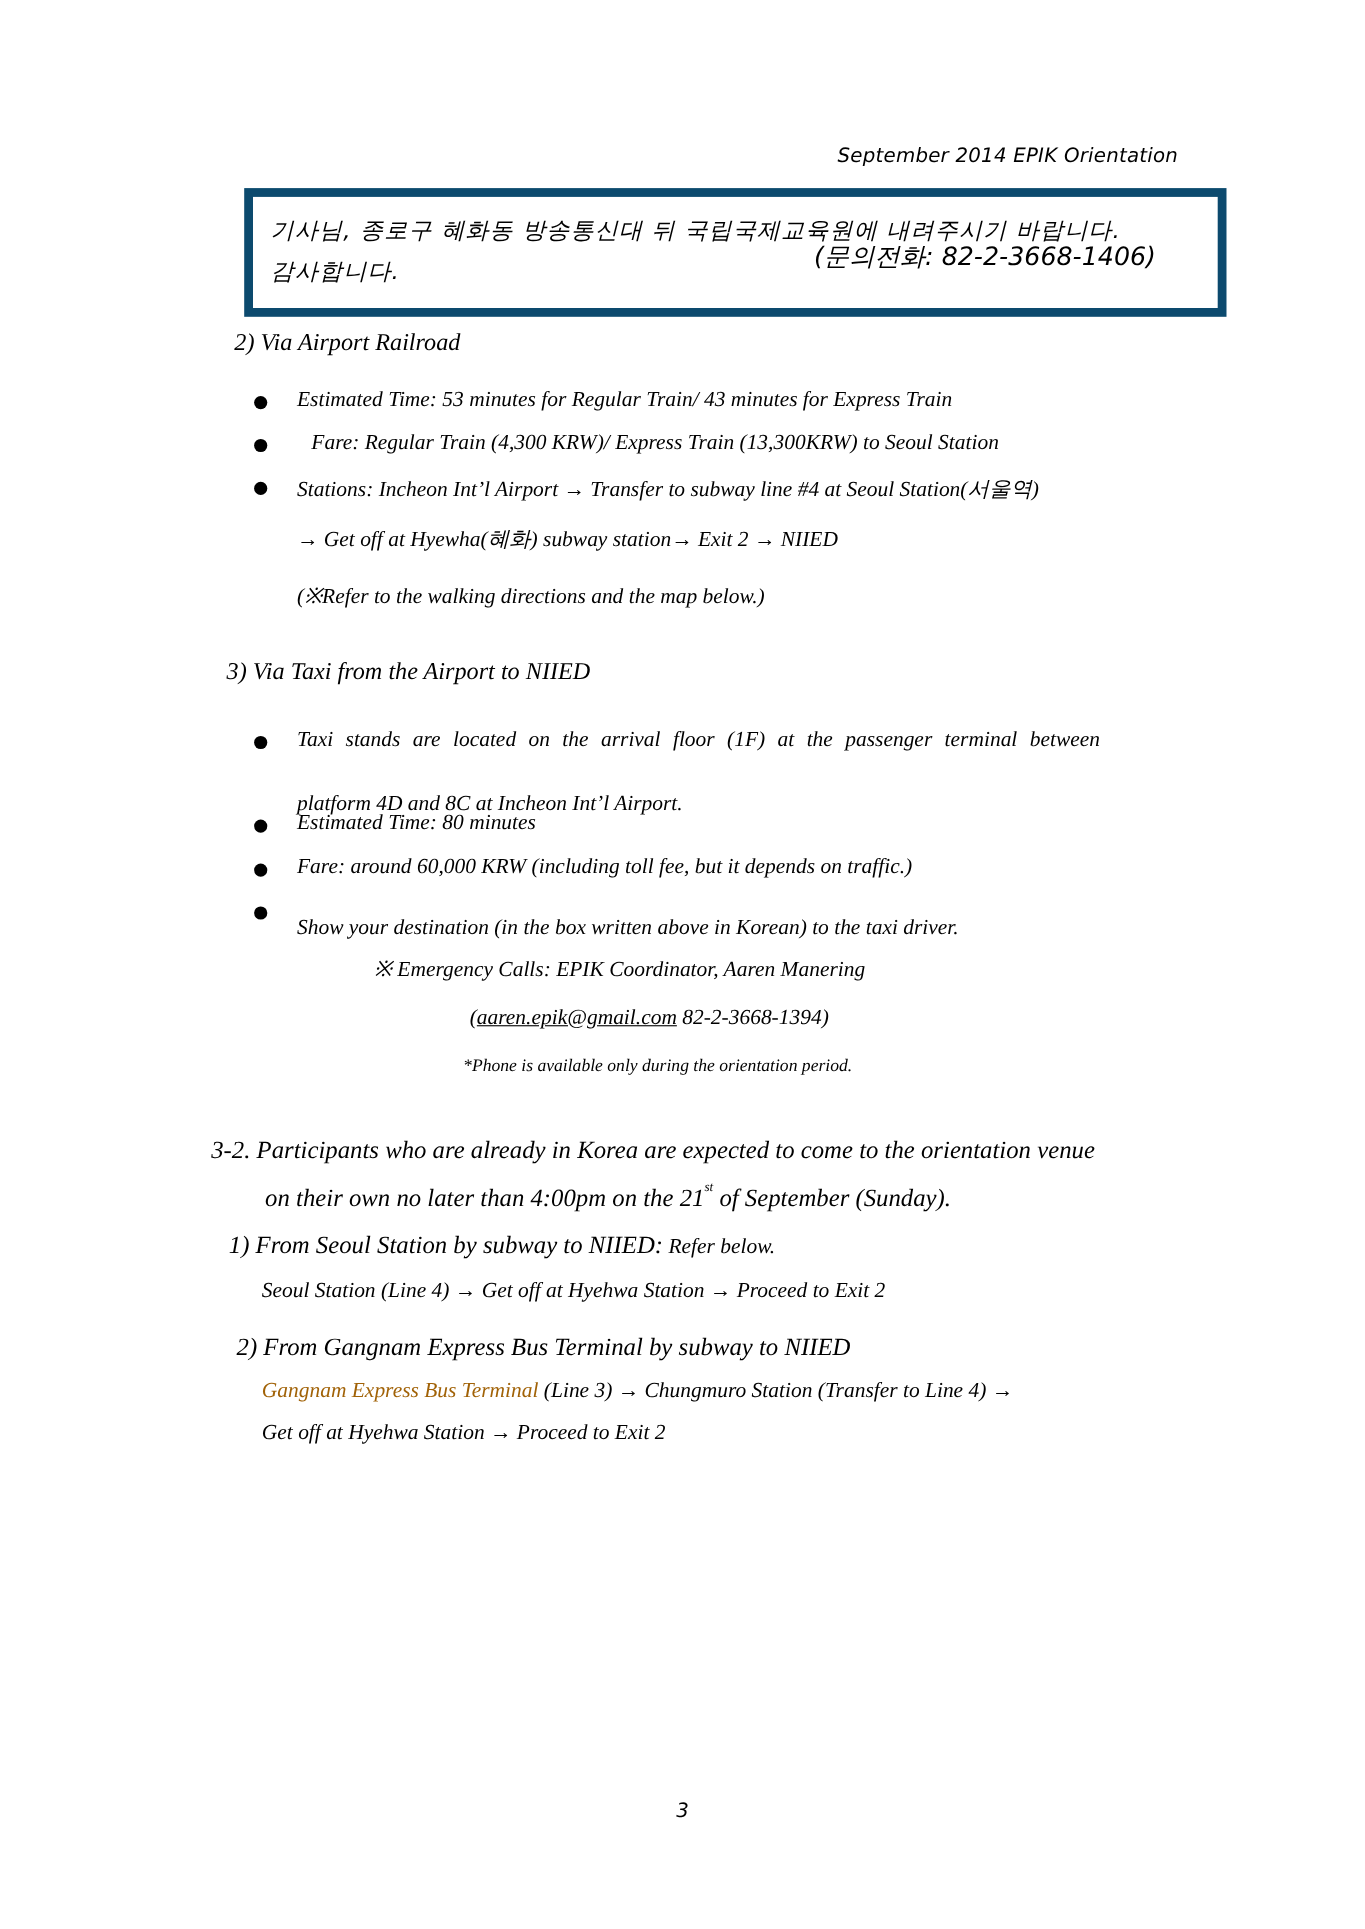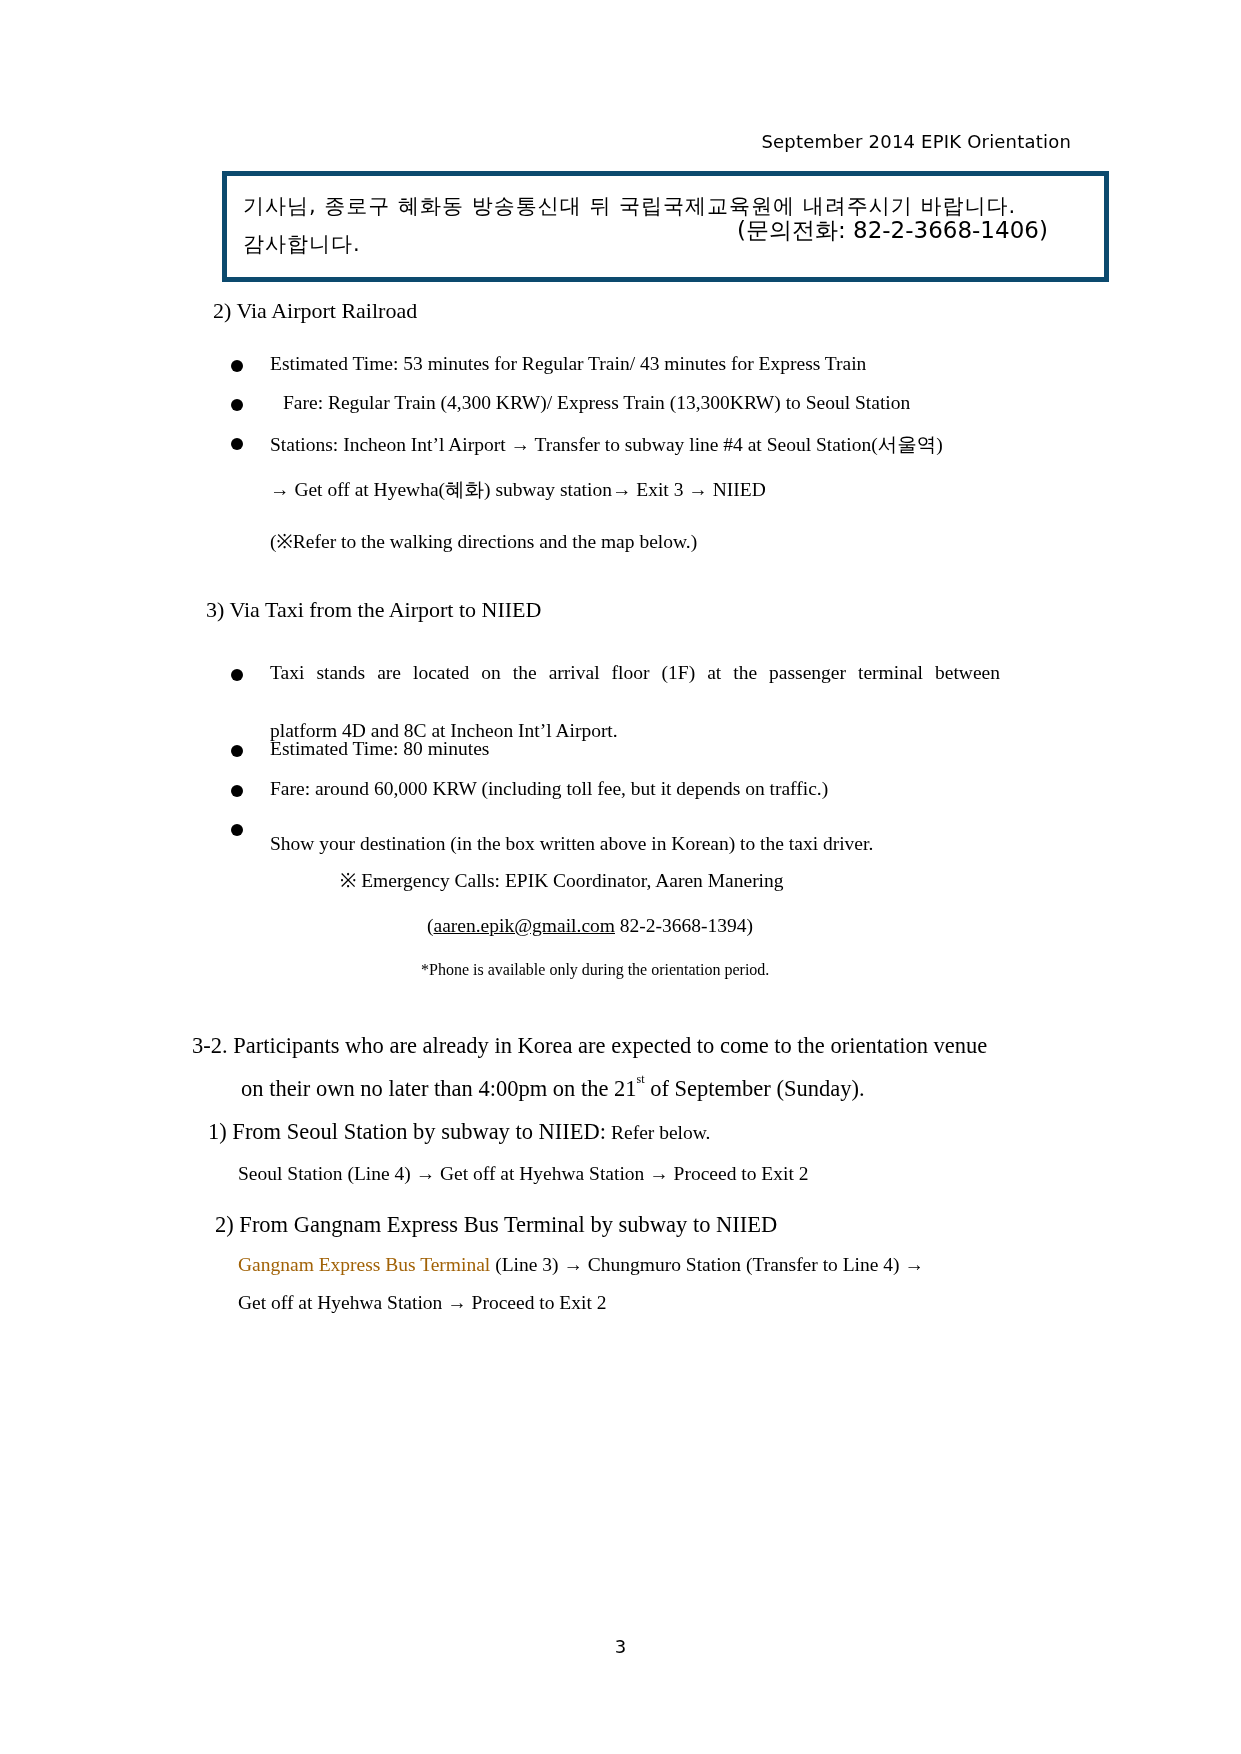--- a/index.html
+++ b/index.html
@@ -1,22 +1,22 @@
 <!DOCTYPE html>
 <html><head>
 <meta charset="utf-8">
 <style>
   html, body { margin: 0; padding: 0; background: #ffffff; }
   body { width: 1241px; height: 1754px; position: relative; overflow: hidden; color: #000; }
   .serif { font-family: "Liberation Serif", "DejaVu Serif", serif; }
   .sans { font-family: "DejaVu Sans", "Liberation Sans", sans-serif; }
-  .abs { position: absolute; white-space: nowrap; }
+  .abs { position: absolute; white-space: nowrap; font-style: italic; }
 
   .header { right: 170px; top: 131px; font-size: 18px; letter-spacing: 0.2px; }
-  .kbox { left: 222px; top: 171px; width: 877px; height: 101px; border: 5px solid #0c4a6e; }
+  .kbox { left: 222px; top: 171px; width: 877px; height: 101px; border: 8px solid #0c4a6e; }
   .kline { left: 16px; font-size: 21px; letter-spacing: 1px; }
   .kline1 { top: 16px; }
   .kline2 { top: 54px; }
   .kphone { left: 510px; top: 39px; font-size: 23px; }
 
   .h2 { font-size: 22px; }
   .txt { font-size: 19.5px; }
   .bullet { width: 12px; height: 12px; border-radius: 50%; background: #000; position: absolute; }
   .small { font-size: 16px; }
   .big { font-size: 22.5px; }
@@ -40,21 +40,21 @@
 <div class="abs serif h2" style="left:213px; top:298px;">2) Via Airport Railroad</div>
 
 <div class="bullet" style="left:231px; top:360px;"></div>
 <div class="abs serif txt" style="left:270px; top:353px;">Estimated Time: 53 minutes for Regular Train/ 43 minutes for Express Train</div>
 
 <div class="bullet" style="left:231px; top:399px;"></div>
 <div class="abs serif txt" style="left:270px; top:392px;margin-left:13px;">Fare: Regular Train (4,300 KRW)/ Express Train (13,300KRW) to Seoul Station</div>
 
 <div class="bullet" style="left:231px; top:438px;"></div>
 <div class="abs serif txt" style="left:270px; top:431px;">Stations: Incheon Int’l Airport → Transfer to subway line #4 at Seoul Station(서울역)</div>
-<div class="abs serif txt" style="left:270px; top:476px;">→ Get off at Hyewha(혜화) subway station→ Exit 3 → NIIED</div>
+<div class="abs serif txt" style="left:270px; top:476px;">→ Get off at Hyewha(혜화) subway station→ Exit 2 → NIIED</div>
 
 <div class="abs serif txt" style="left:270px; top:527px;">(※Refer to the walking directions and the map below.)</div>
 
 <div class="abs serif h2" style="left:206px; top:597px;">3) Via Taxi from the Airport to NIIED</div>
 
 <div class="bullet" style="left:231px; top:669px;"></div>
 <div class="abs serif txt justify" style="left:270px; top:662px;">Taxi stands are located on the arrival floor (1F) at the passenger terminal between</div>
 <div class="abs serif txt" style="left:270px; top:720px;">platform 4D and 8C at Incheon Int’l Airport.</div>
 
 <div class="bullet" style="left:231px; top:745px;"></div>

